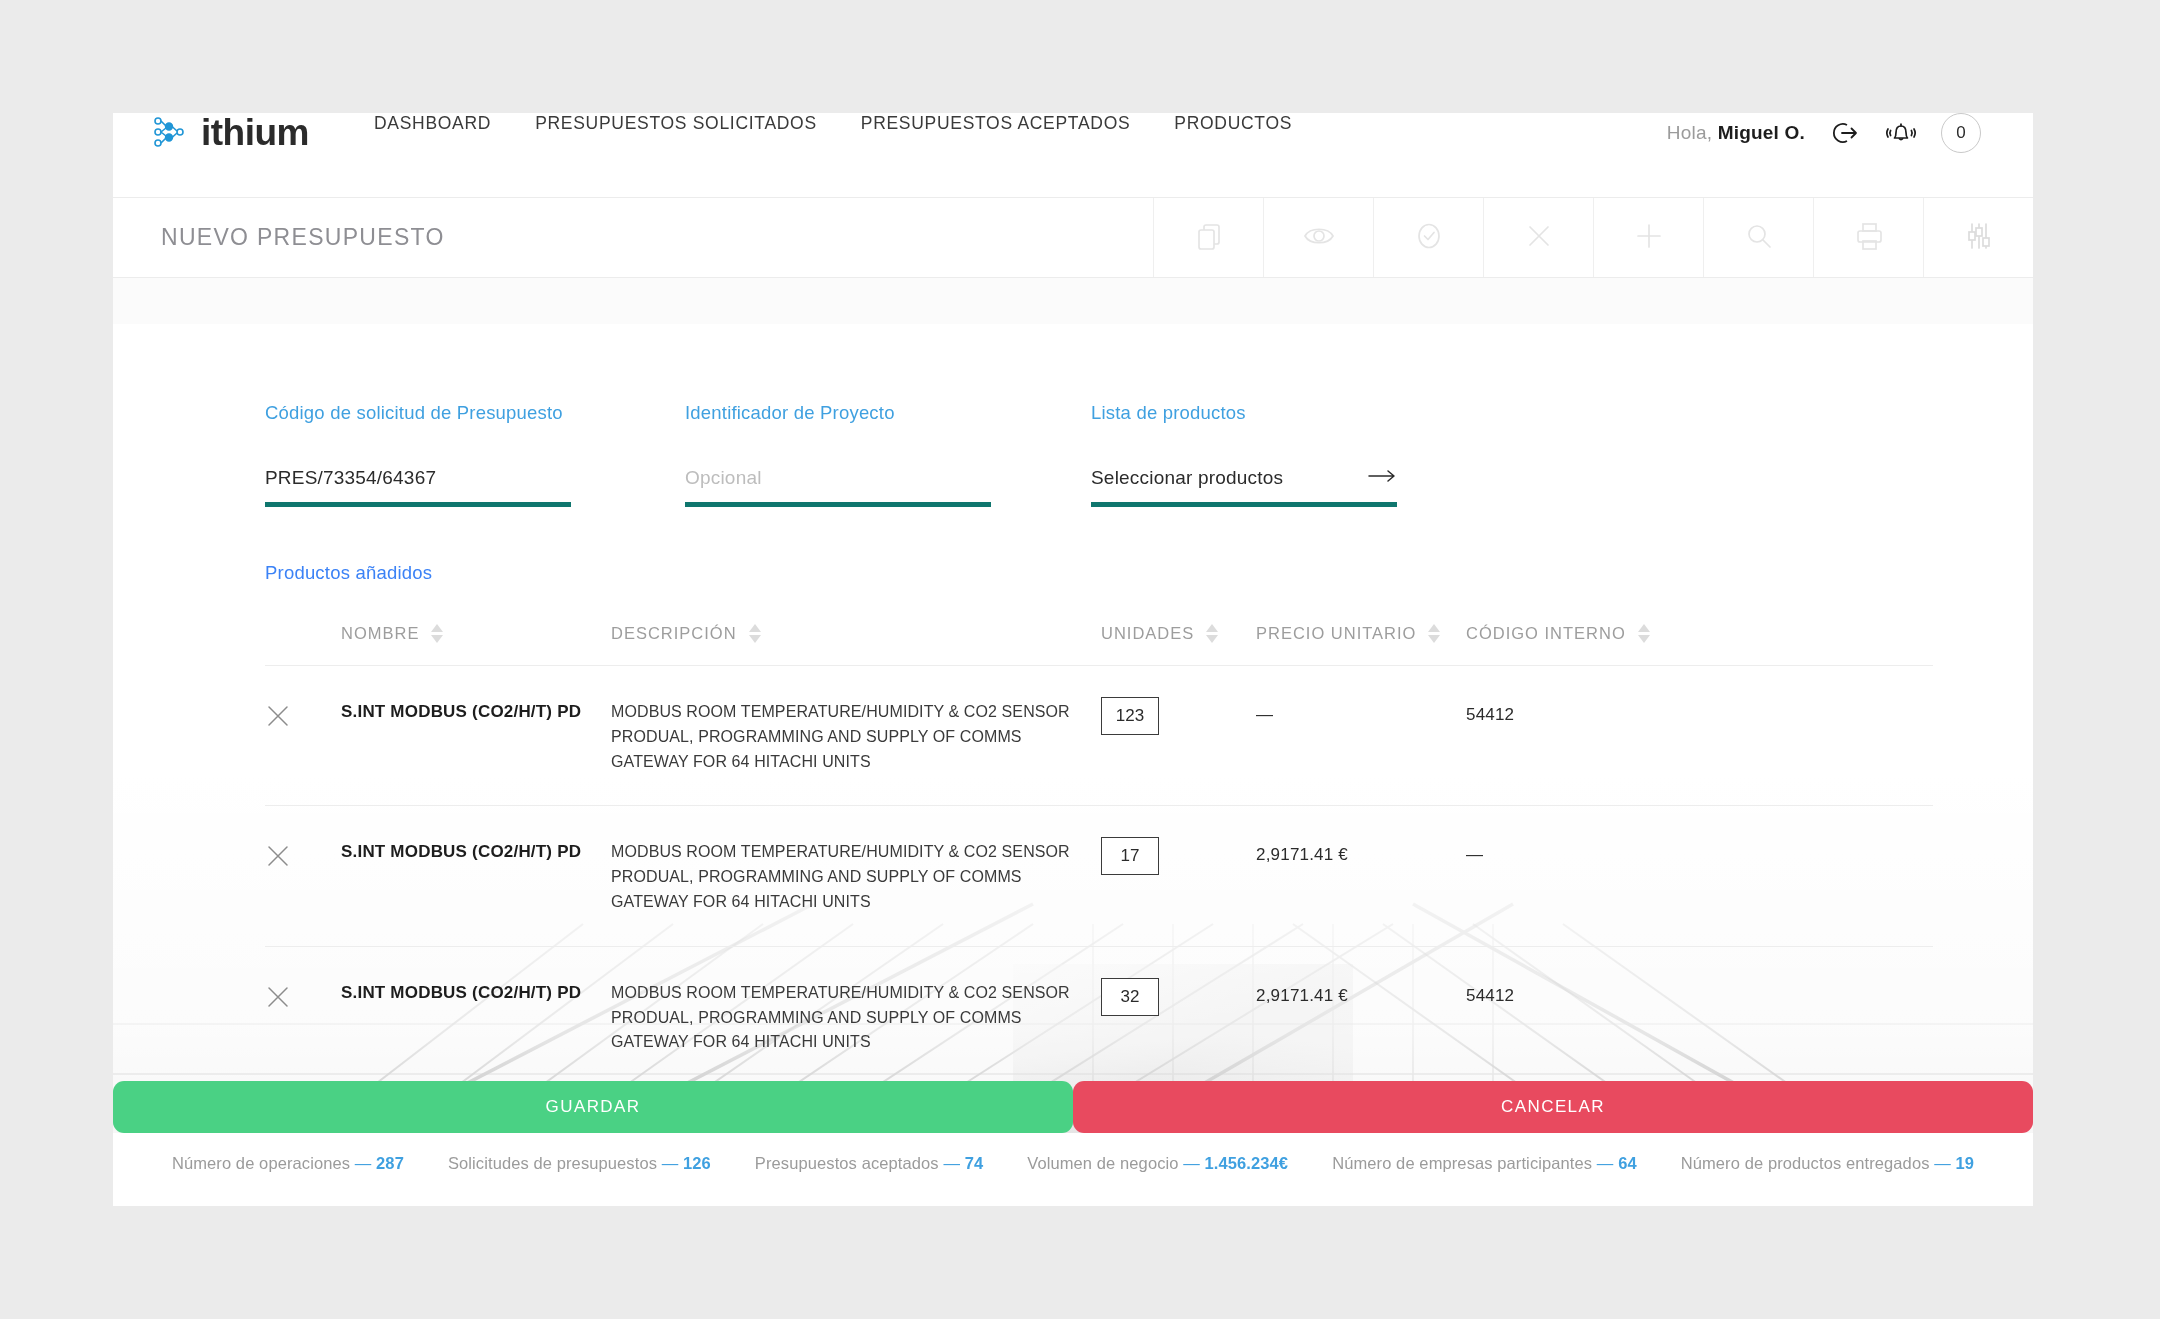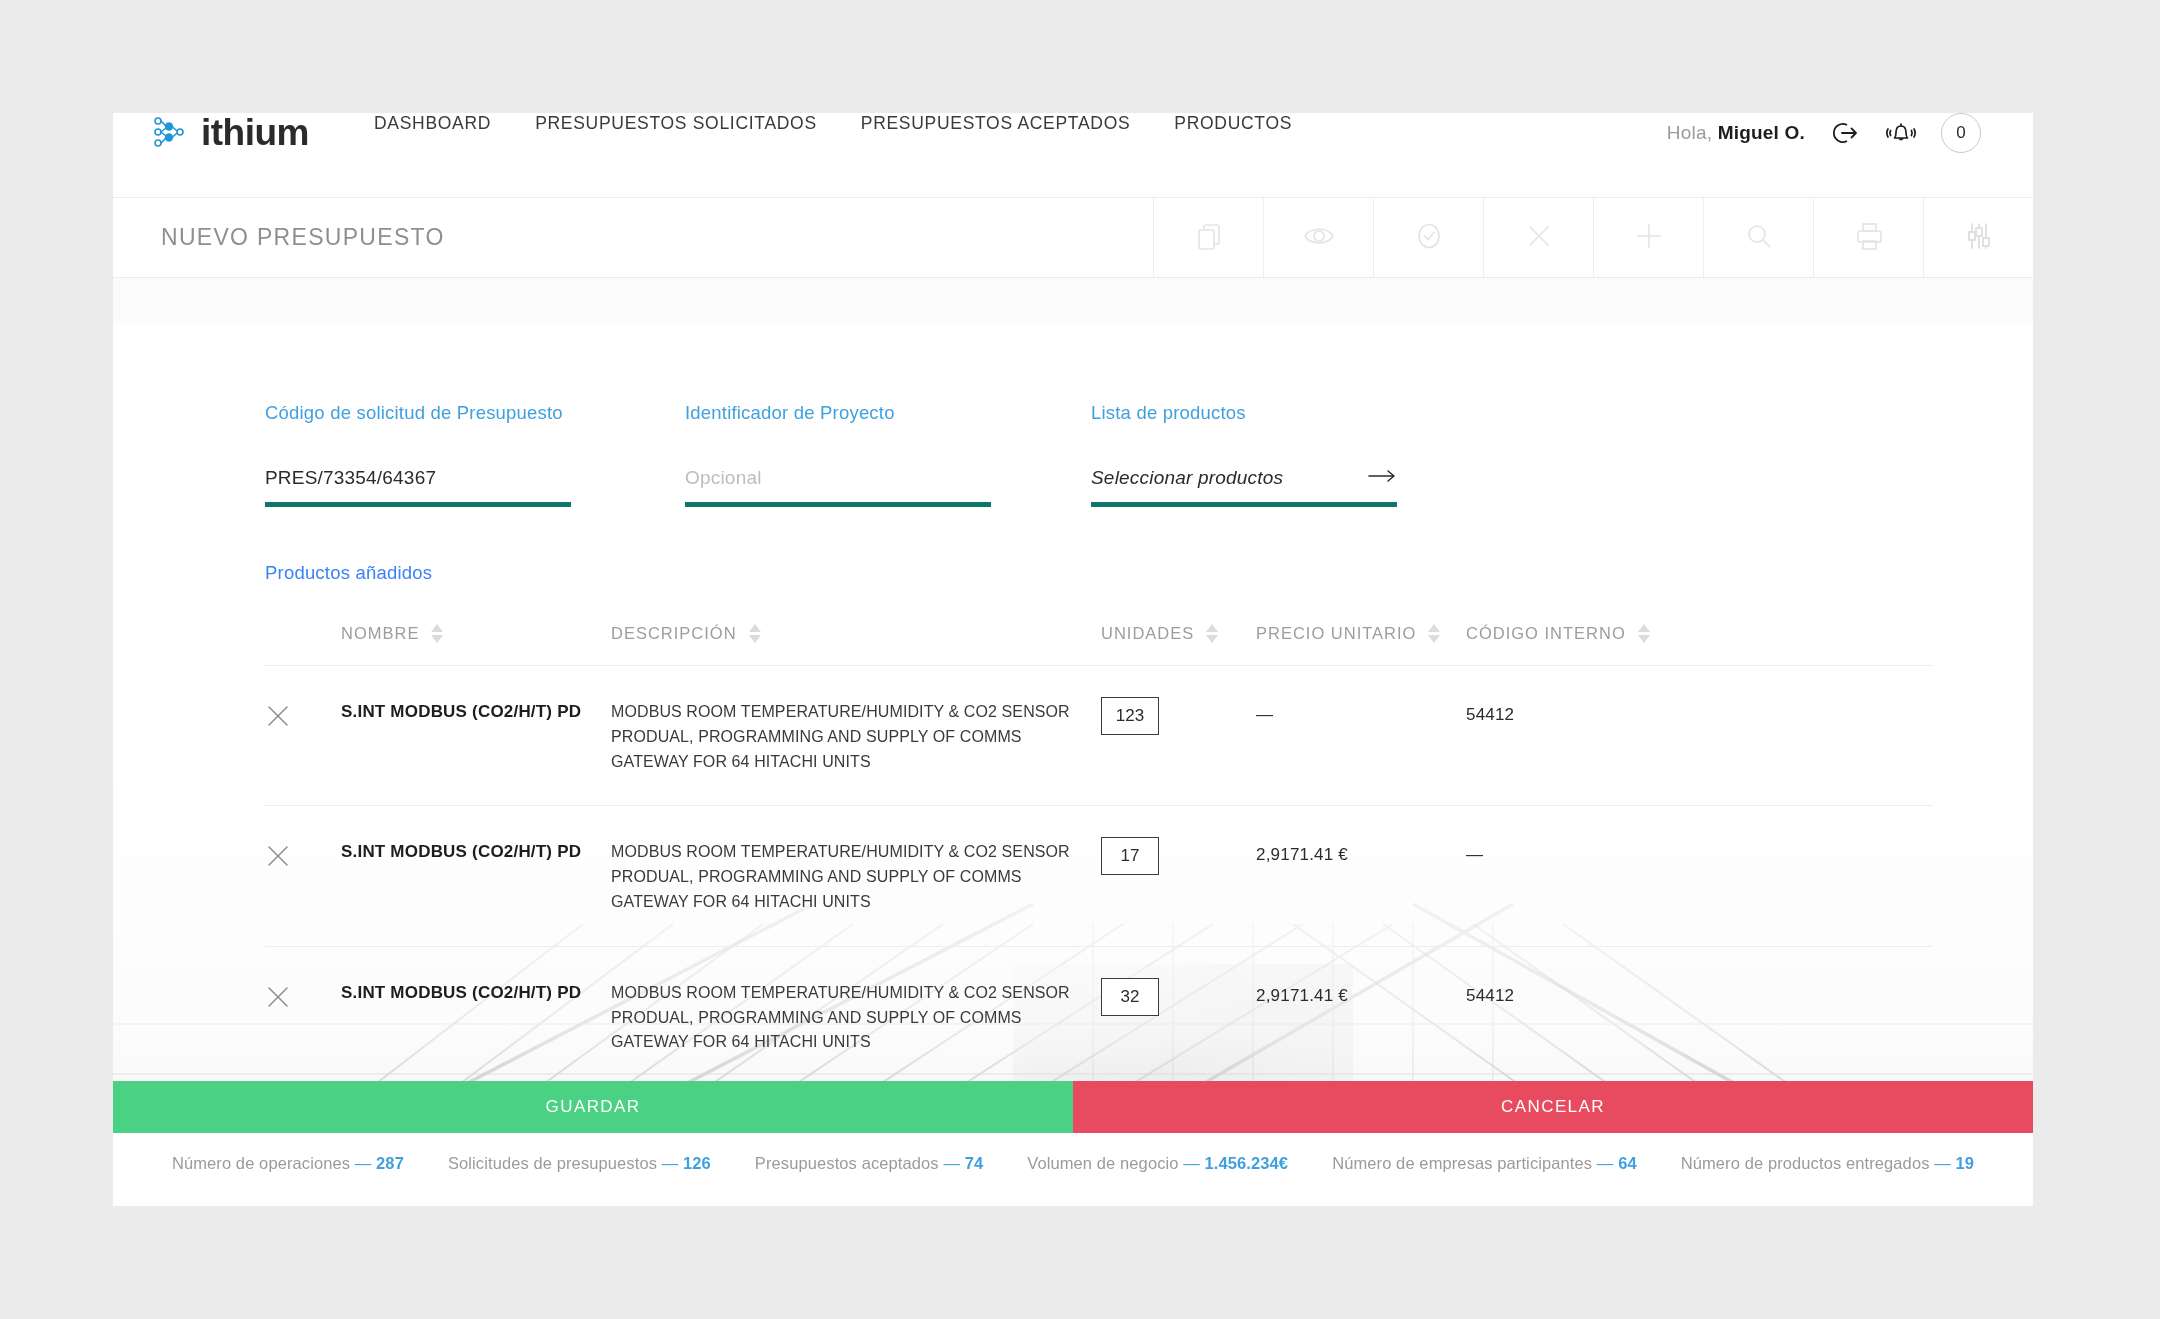--- a/index.html
+++ b/index.html
@@ -95,21 +95,21 @@
   .field.w3 { width: 306px; }
   .field-label {
     font-size: 18.5px; color: #3fa0e0; letter-spacing: .2px;
   }
   .field-value {
     margin-top: 43px; font-size: 19px; color: #2b2b2b;
     padding-bottom: 13px; border-bottom: 5px solid #0f766e;
     letter-spacing: .2px;
   }
   .field-value.placeholder { color: #bdbdbd; }
-  .field-value.with-arrow { display: flex; align-items: flex-start; justify-content: space-between; font-style: italic; }
+  .field-value.with-arrow { display: flex; align-items: flex-start; justify-content: space-between; }
 
   .added-label {
     position: absolute; left: 152px; top: 238px;
     font-size: 18.5px; color: #3b82f6; letter-spacing: .2px;
   }
 
   
   .tbl { position: absolute; left: 152px; right: 100px; top: 300px; }
   .tbl-head { display: flex; align-items: center; padding-bottom: 22px; }
   .th {
@@ -160,21 +160,21 @@
   }
 
   
   .actionbar {
     position: absolute; left: 0; right: 0; bottom: 61px;
     display: flex; height: 52px;
   }
   .btn-save, .btn-cancel {
     flex: 1; display: flex; align-items: center; justify-content: center;
     color: #fff; font-size: 17px; letter-spacing: 1.4px;
-    cursor: pointer; user-select: none;
+    cursor: pointer; user-select: none; border-radius: 11px;
   }
   .btn-save { background: #4ad184; }
   .btn-cancel { background: #e84a5f; }
 
   
   .footer {
     position: absolute; left: 0; right: 0; bottom: 0; height: 61px;
     background: #fff; display: flex; align-items: center;
     justify-content: center; gap: 44px; padding: 0 40px;
   }

